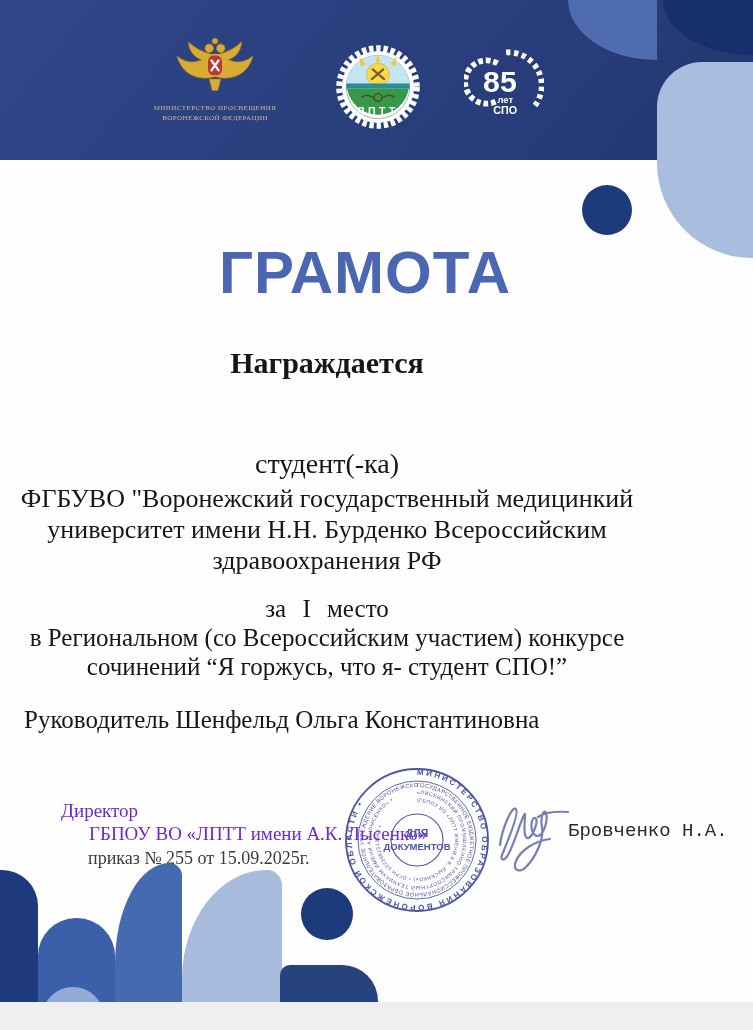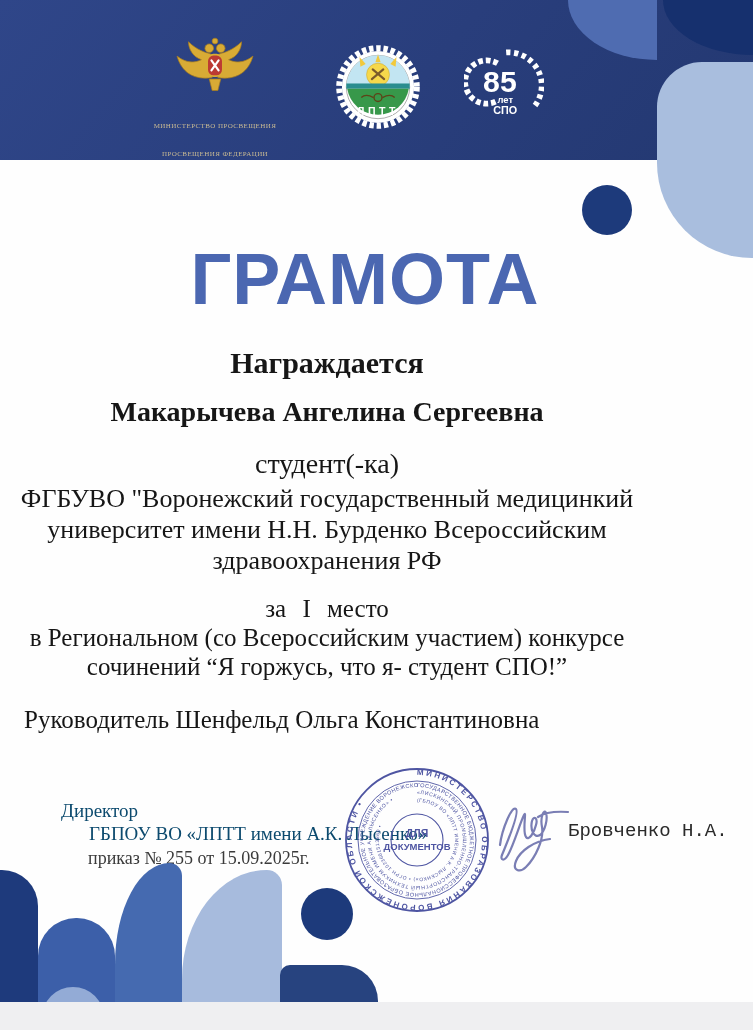--- a/index.html
+++ b/index.html
@@ -7,51 +7,51 @@
        font-family:"Liberation Serif", serif;}
   .page{position:relative;width:753px;height:1030px;background:#fefefe;}
 
   
   .header{position:absolute;left:0;top:0;width:753px;height:160px;
           background:linear-gradient(130deg,#2f4689 0%,#293e7c 55%,#233871 100%);}
   .logos{position:absolute;left:0;top:0;width:753px;height:160px;}
 
   .ministry{position:absolute;left:150;top:36px;left:150px;width:130px;text-align:center;}
   .ministry svg{display:block;margin:0 auto;}
-  .ministry .cap{margin-top:20px;font-family:"Liberation Serif",serif;
+  .ministry .cap{margin-top:2px;font-family:"Liberation Serif",serif;
       font-size:7px;line-height:8px;letter-spacing:.4px;color:#c9ba93;}
 
   .lptt{position:absolute;left:334px;top:42px;}
   .spo{position:absolute;left:464px;top:46px;}
 
   
   .deco{position:absolute;}
   .tr-mid  {left:568px;top:0;width:89px;height:60px;background:#4f6cb1;border-radius:0 0 0 100%;}
   .tr-navy {left:663px;top:0;width:90px;height:55px;background:#16306e;border-radius:0 0 0 100%;}
   .tr-peri {left:657px;top:62px;width:96px;height:196px;background:#a9bede;border-radius:45px 0 0 95px;}
   .dot-a   {left:582px;top:185px;width:50px;height:50px;background:#1d3a7b;border-radius:50%;}
 
   
   .title{position:absolute;left:0;top:238px;width:730px;text-align:center;
          font-family:"Liberation Sans",sans-serif;font-weight:800;
-         font-size:72px;letter-spacing:1px;color:#4b67b1;}
+         font-size:60px;letter-spacing:1px;color:#4b67b1;}
 
   
   .tline{position:absolute;left:0;width:654px;text-align:center;color:#161616;}
   .heading   {top:346px;font-size:30px;font-weight:bold;}
   .recipient {top:396px;font-size:28px;font-weight:bold;}
   .role      {top:448px;font-size:28px;}
   .inst      {top:483px;font-size:26px;line-height:31px;}
   .place     {top:595px;font-size:25px;word-spacing:10px;}
   .contest1  {top:624px;font-size:25px;}
   .contest2  {top:653px;font-size:25px;}
   .supervisor{top:706px;font-size:25px;text-align:left;padding-left:24px;width:703px;}
 
   
-  .dir{position:absolute;left:61px;color:#0c4a6e;}
+  .dir{position:absolute;left:61px;color:#6d28d9;}
   .dir1{top:800px;font-size:19px;}
   .dir2{top:823px;font-size:19px;margin-left:28px;}
   .dir3{top:848px;font-size:18px;color:#3b3b3b;margin-left:27px;}
   .brov{position:absolute;left:568px;top:820px;font-size:19px;color:#2a2a2a;font-family:Liberation Mono, monospace;}
 
   .stamp{position:absolute;left:343px;top:766px;width:148px;height:148px;}
   .sig{position:absolute;left:482px;top:793px;width:90px;height:80px;}
 
   
   .bl-bar  {left:0;top:870px;width:38px;height:133px;background:#1e3a7c;border-radius:0 36px 0 0;}
@@ -86,21 +86,21 @@
               <circle cx="52" cy="17" r="6"></circle>
               <circle cx="68" cy="17" r="6"></circle>
               <circle cx="60" cy="7" r="4"></circle>
               <path d="M52 60 L68 60 L64 76 L56 76 Z"></path>
             </g>
             <rect x="49" y="26" width="22" height="30" rx="9" fill="#bc3a33" stroke="#d8ab35" stroke-width="2.5"></rect>
             <path d="M55 34 L65 48 M65 34 L55 48" stroke="#ffffff" stroke-width="3" stroke-linecap="round"></path>
           </svg>
         </span>
         <div class="cap">МИНИСТЕРСТВО ПРОСВЕЩЕНИЯ</div>
-        <div class="cap">ПРОСВЕЩЕНИЯ ФЕДЕРАЦИИ</div>
+        <div class="cap">ВОРОНЕЖСКОЙ ФЕДЕРАЦИИ</div>
       </div>
 
       <div class="lptt">
         <svg width="88" height="90" viewBox="0 0 100 100">
           <circle cx="50" cy="50" r="44" fill="none" stroke="#ffffff" stroke-width="7" stroke-dasharray="5 3.2"></circle>
           <circle cx="50" cy="50" r="41" fill="#ffffff"></circle>
           <circle cx="50" cy="50" r="36" fill="none" stroke="#8a8a8a" stroke-width="0.8"></circle>
           <path d="M14 50 A36 36 0 0 1 86 50 Z" fill="#c2e5f2"></path>
           <polygon points="47,22 53,22 50,13" fill="#f2c93c"></polygon>
           <polygon points="30,27 36,24 29,16" fill="#f2c93c"></polygon>
@@ -129,21 +129,20 @@
     <div class="deco tr-mid"></div>
     <div class="deco tr-navy"></div>
   </div>
 
   <div class="deco tr-peri"></div>
   <div class="deco dot-a"></div>
 
   <div class="title">ГРАМОТА</div>
 
   <div class="tline heading">Награждается</div>
-  <div class="tline recipient">Макарычева Ангелина Сергеевна</div>
   <div class="tline role">студент(-ка)</div>
 
   <div class="tline inst">
     <div>ФГБУВО "Воронежский государственный медицинкий</div>
     <div>университет имени Н.Н. Бурденко Всероссийским</div>
     <div>здравоохранения РФ</div>
   </div>
 
   <div class="tline place">за I место</div>
   <div class="tline contest1">в Региональном (со Всероссийским участием) конкурсе</div>

